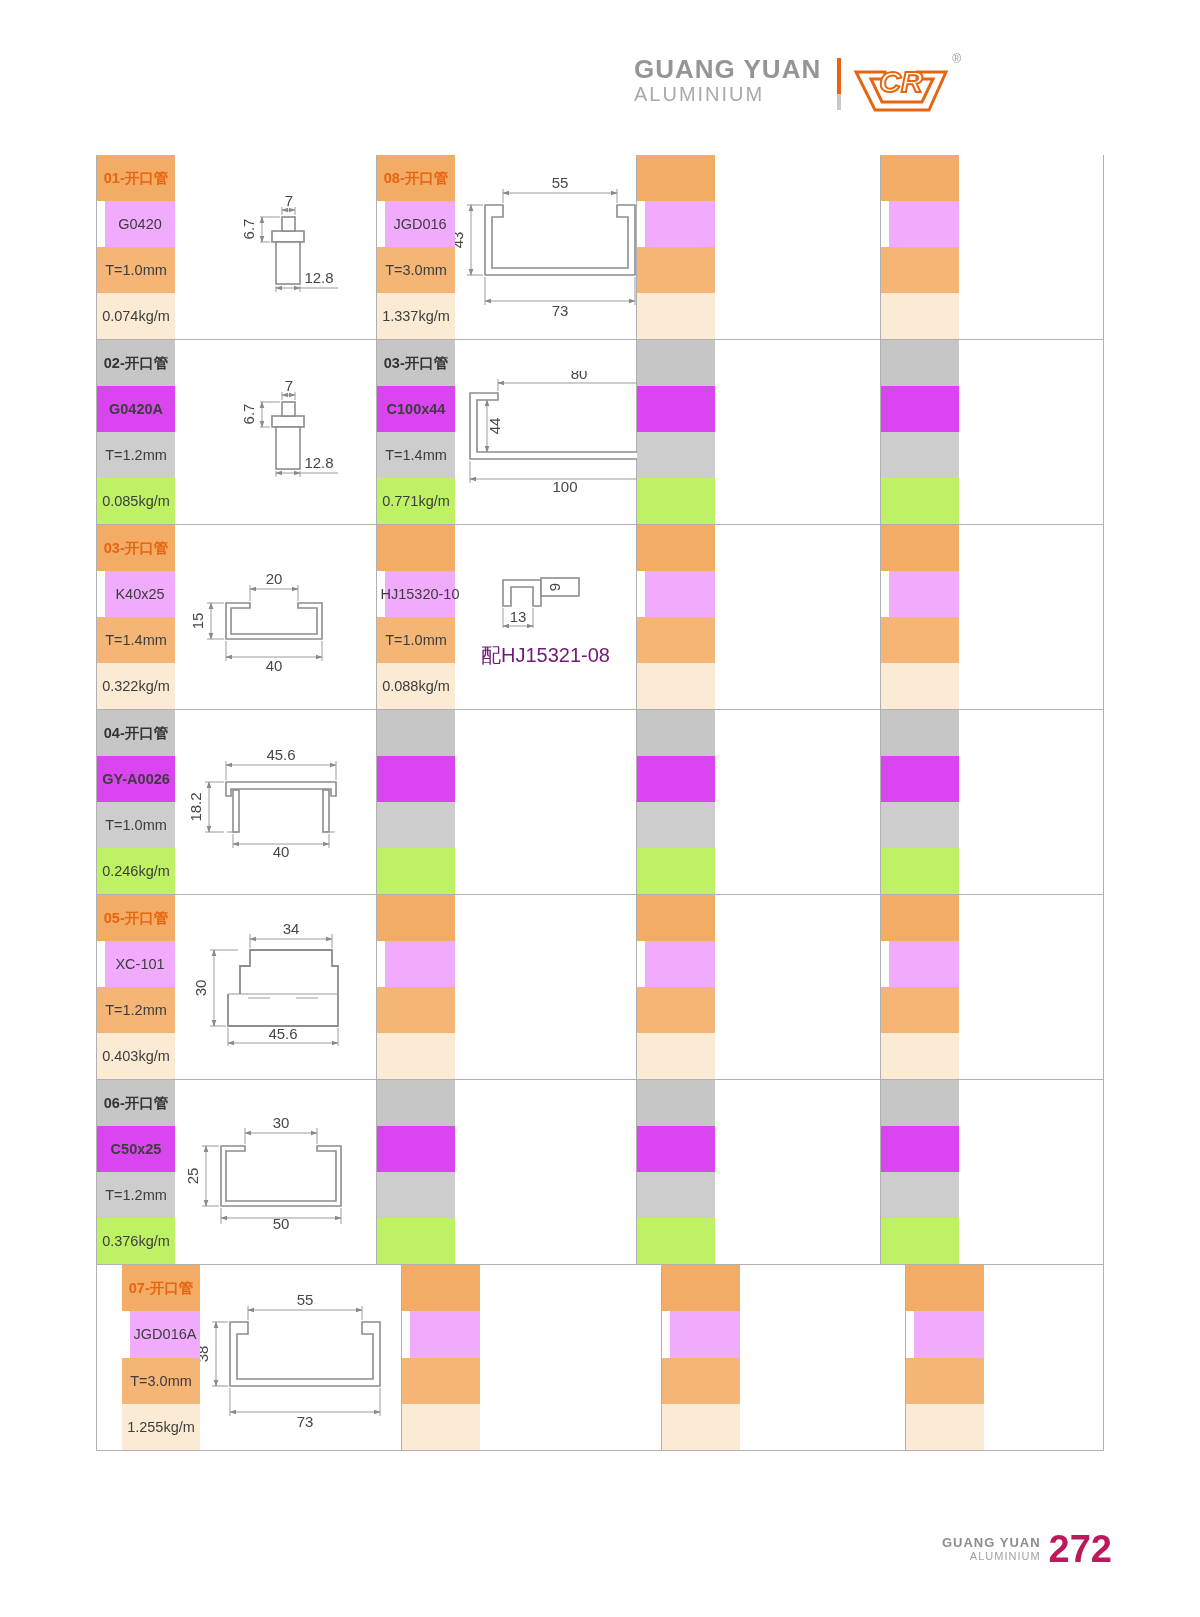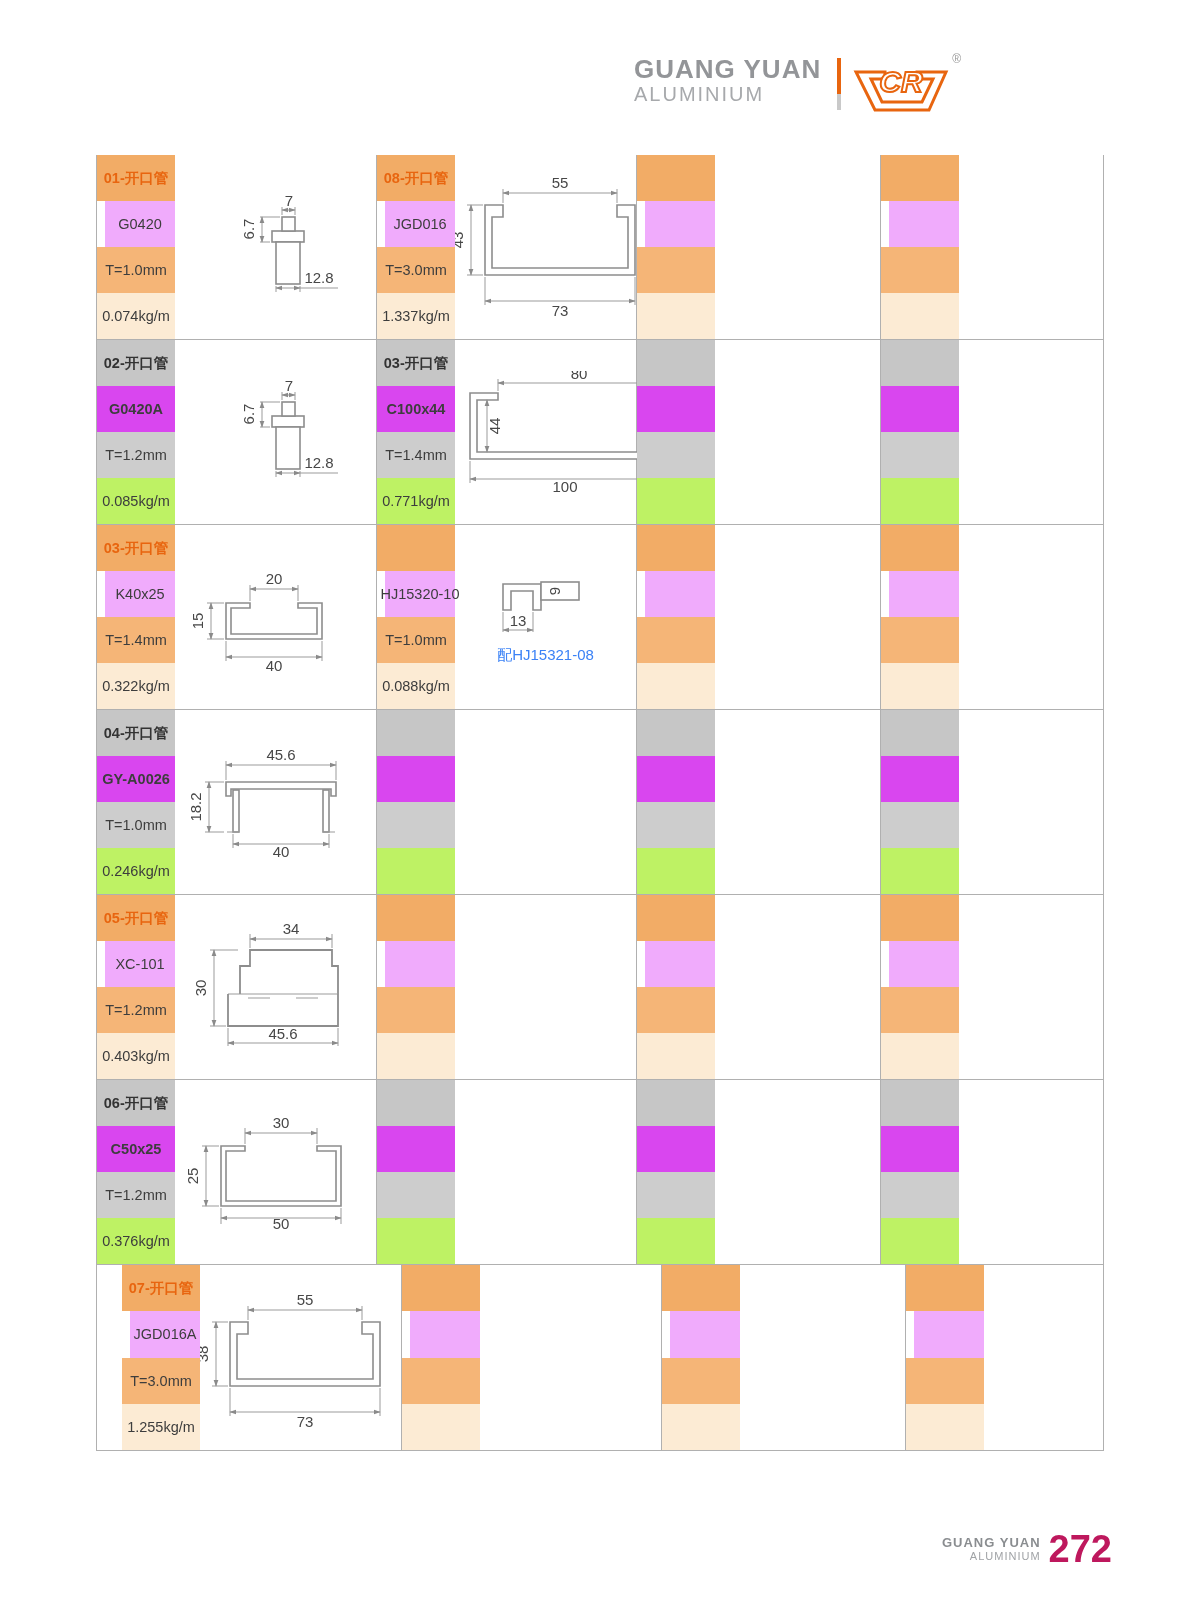--- a/index.html
+++ b/index.html
@@ -33,21 +33,21 @@
   .theme-o .l1{background:#F2AC66;color:#E8650F;font-weight:700;}
   .theme-o .l2{background:#f0abfc;margin-left:8px;}
   .theme-o .l3{background:#F5B577;}
   .theme-o .l4{background:#FCEBD4;}
   .theme-g .l1{background:#C6C6C6;color:#333;font-weight:700;}
   .theme-g .l2{background:#d946ef;font-weight:bold;}
   .theme-g .l3{background:#CDCDCD;}
   .theme-g .l4{background:#bef264;}
   .content{flex:1;display:flex;align-items:center;justify-content:center;}
   .content.col{flex-direction:column;}
-  .hj-note{font-size:15px;color:#3b82f6;margin-top:10px;}
+  .hj-note{font-size:20px;color:#701a75;margin-top:10px;}
 
   
   .prof{fill:#ffffff;stroke:#8d8d8d;stroke-width:1.6;stroke-linejoin:miter;}
   .prof2{fill:none;stroke:#8d8d8d;stroke-width:1.8;}
   .dl{stroke:#9b9b9b;stroke-width:1;}
   .dim{fill:#474747;font-size:15px;font-family:"Liberation Sans",sans-serif;}
 
   
   .footnote{position:absolute;left:96px;top:1543px;width:1008px;text-align:center;
             font-size:20px;color:#4a4a4a;letter-spacing:1px;}

